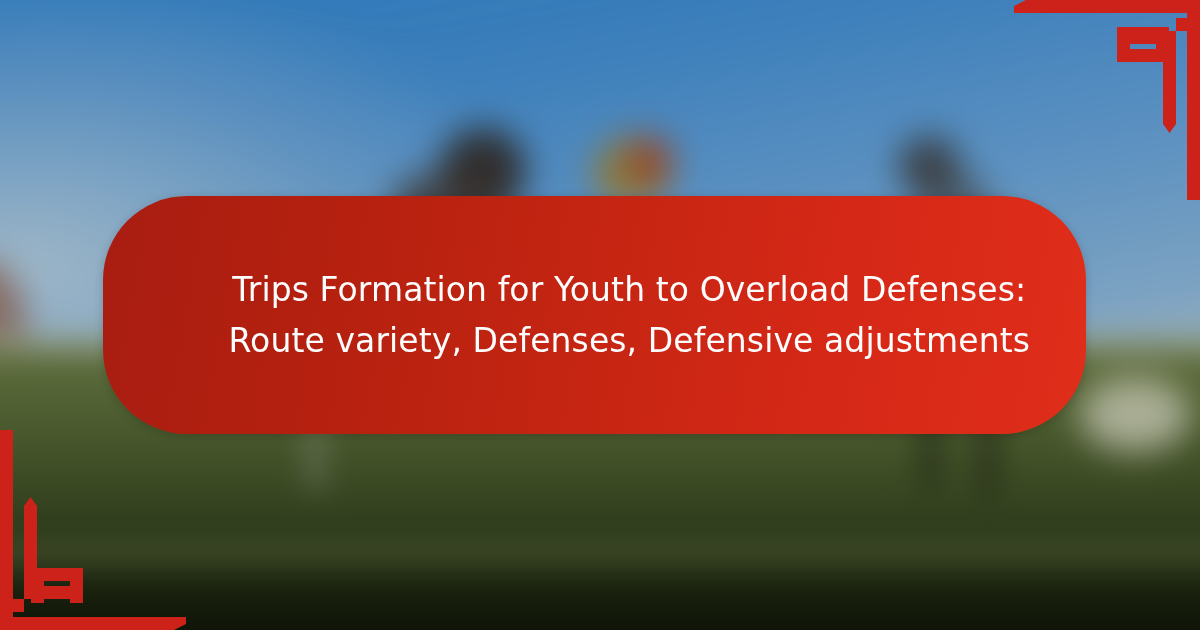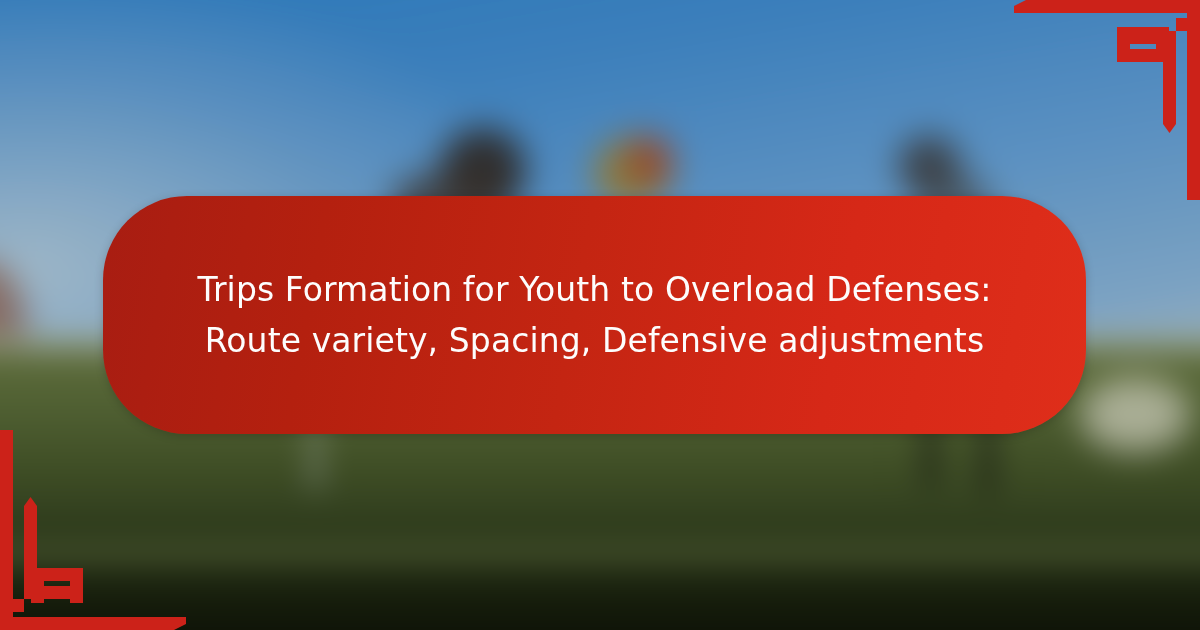--- a/index.html
+++ b/index.html
@@ -69,21 +69,21 @@
     position: absolute;
     left: 103px;
     top: 196px;
     width: 983px;
     height: 238px;
     border-radius: 84px;
     background: linear-gradient(100deg, #a81d12 0%, #b4200f 22%, #c42512 48%, #d62817 74%, #df2e1a 100%);
     box-shadow: 0 2px 10px rgba(0,0,0,.18);
     display: flex;
     align-items: center;
-    justify-content: center;
+    justify-content: flex-end;
     box-sizing: border-box;
     padding: 0 56px;
   }
   .banner-title {
     color: #fdfdfd;
     font-size: 33px;
     line-height: 1.55;
     font-weight: 400;
     text-align: center;
     letter-spacing: .1px;
@@ -154,17 +154,17 @@
     <path d="M173 31 L186 31 L186 124 L179.5 133 L173 124 Z" fill="#cc2219"></path>
     <path d="M127 31 L186 31 L186 44 L140 44 L140 58 L127 58 Z" fill="#cc2219"></path>
     <rect x="127" y="27" width="13" height="35" fill="#cc2219"></rect>
     <rect x="127" y="49" width="52" height="13" fill="#cc2219"></rect>
     <rect x="166" y="27" width="13" height="35" fill="#cc2219"></rect>
   </svg>
 
   <div class="banner">
     <div class="banner-title">
       <span>Trips Formation for Youth to Overload Defenses:</span><br>
-      <span>Route variety, Spacing, Defensive adjustments</span>
+      <span>Route variety, Defenses, Defensive adjustments</span>
     </div>
   </div>
 
 </div>
 
 </body></html>

